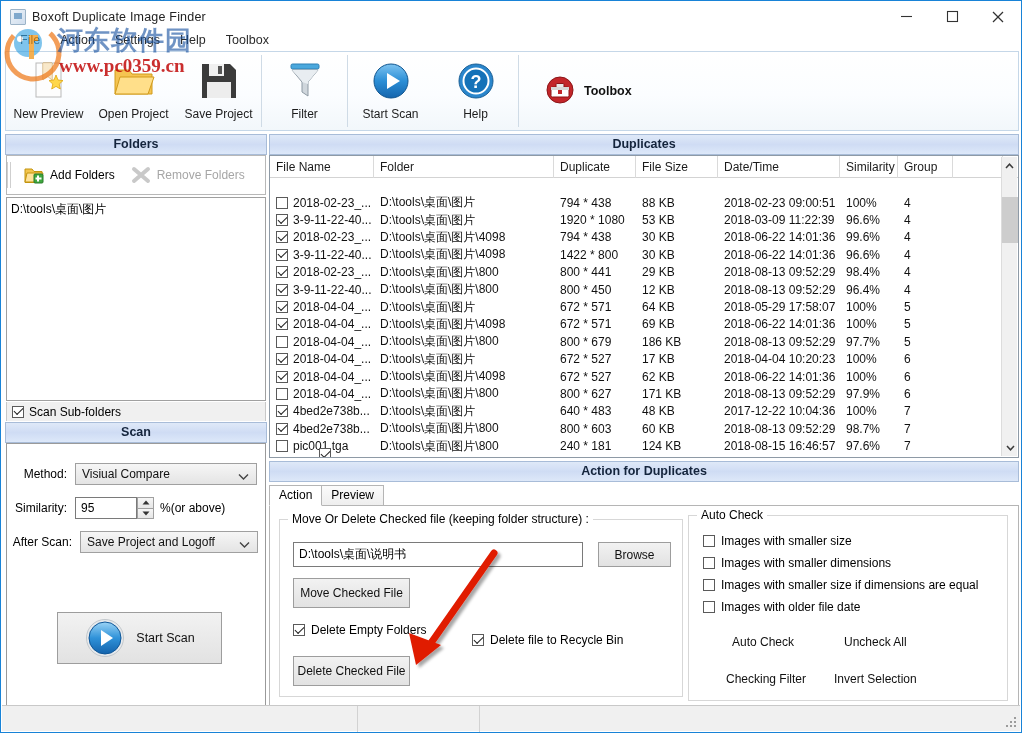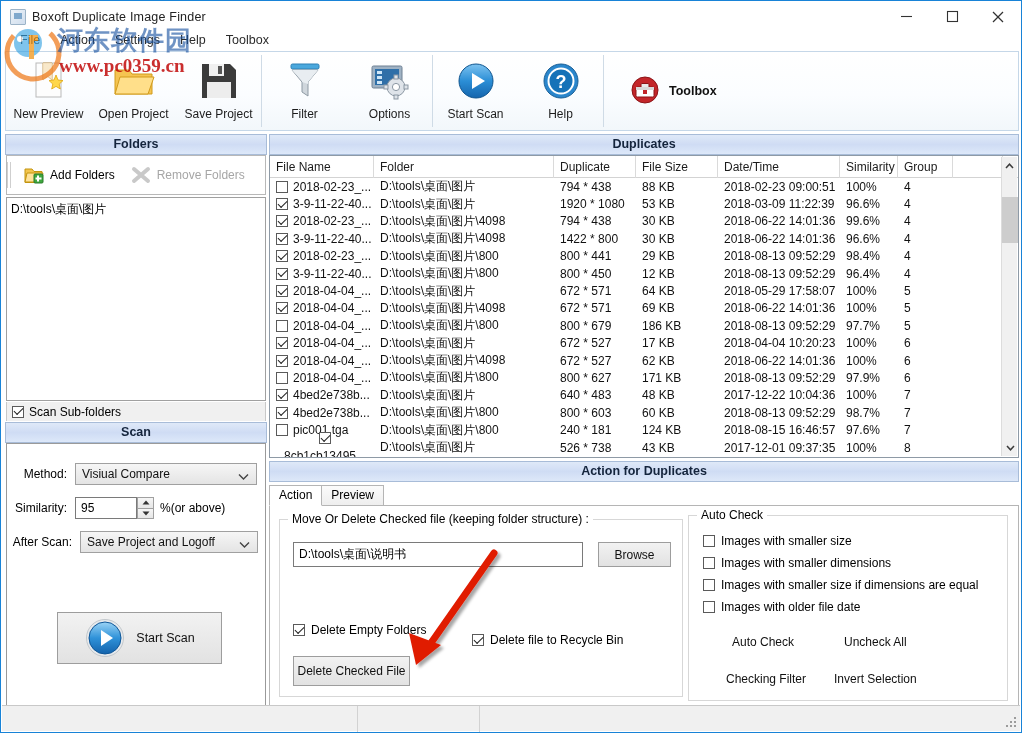--- a/index.html
+++ b/index.html
@@ -145,21 +145,21 @@
   .grid-wrap {
     position: absolute; left: 268px; top: 154px; width: 750px; height: 303px;
     background: #fff; border: 1px solid #8e9aa6;
     display: flex; flex-direction: column; overflow: hidden;
   }
   .ghead { display: flex; height: 22px; background: #fff; border-bottom: 1px solid #d3d3d3; }
   .gh {
     font-size: 12px; color: #1b1b1b; padding: 4px 0 0 6px;
     border-right: 1px solid #dadada; height: 22px; overflow: hidden; white-space: nowrap;
   }
-  .gbody { flex: 1; overflow: hidden; background: #fff; }
+  .gbody { flex: 1; overflow: hidden; background: #fff; margin-top: 16px; }
   .grow { display: flex; height: 17.4px; align-items: center; }
   .gc { font-size: 12px; color: #111; padding-left: 6px; white-space: nowrap; overflow: hidden; }
   .cbx {
     width: 12px; height: 12px; border: 1px solid #5a5a5a; background: #fff;
     display: inline-flex; align-items: center; justify-content: center; flex: none;
   }
   .cbx.on::after {
     content: ""; width: 8px; height: 4px; border-left: 1.6px solid #222; border-bottom: 1.6px solid #222;
     transform: rotate(-45deg) translate(1px,-1px);
   }
@@ -298,40 +298,20 @@
       <div class="tb-ico">
         <svg width="36" height="40" viewBox="0 0 36 40">
           <rect x="4" y="3" width="28" height="5" rx="1.5" fill="#4aa8dd" stroke="#2e80b5"></rect>
           <path d="M5 9 h26 l-10 12 v14 l-6 -4 v-10 z" fill="#cfd6dc" stroke="#8e9aa4"></path>
           <path d="M5 9 h26 l-10 12 v2 l-6 -2 v-1 z" fill="#e8edf1"></path>
         </svg>
       </div>
       <div class="tb-lbl">Filter</div>
     </div>
 
-    <div class="tb-btn">
-      <div class="tb-ico">
-        <svg width="42" height="40" viewBox="0 0 42 40">
-          <rect x="3" y="5" width="30" height="22" rx="1.5" fill="#9fb2c4" stroke="#6f8093"></rect>
-          <rect x="6" y="8" width="24" height="16" fill="#2f6fa8"></rect>
-          <rect x="8" y="10" width="5" height="3" fill="#cfe6f7"></rect>
-          <rect x="8" y="15" width="5" height="3" fill="#cfe6f7"></rect>
-          <rect x="8" y="20" width="5" height="3" fill="#cfe6f7"></rect>
-          <circle cx="27" cy="26" r="9" fill="#dfe4ea" stroke="#8b97a3"></circle>
-          <circle cx="27" cy="26" r="3.6" fill="#fff" stroke="#8b97a3"></circle>
-          <g fill="#dfe4ea" stroke="#8b97a3">
-            <rect x="25" y="14" width="4" height="4"></rect>
-              <rect x="25" y="34" width="4" height="4"></rect>
-            <rect x="15" y="24" width="4" height="4"></rect>
-              <rect x="35" y="24" width="4" height="4"></rect>
-          </g>
-        </svg>
-      </div>
-      <div class="tb-lbl">Options</div>
-    </div>
 
     <div class="tb-sep"></div>
 
     <div class="tb-btn">
       <div class="tb-ico">
         <svg width="40" height="40" viewBox="0 0 40 40">
           <defs>
               <linearGradient id="gstart" x1="0" y1="0" x2="0" y2="1">
             <stop offset="0" stop-color="#7dc3f0"></stop>
                 <stop offset=".5" stop-color="#2b8ed6"></stop>
@@ -710,20 +690,21 @@
   </div>
 
   <div class="act-body">
 
     <div class="gbox" style="left:9px; top:13px; width:404px; height:178px;">
       <span class="legend">Move Or Delete Checked file (keeping folder structure) :</span>
 
       <div class="wtext" style="position:absolute;left:13px;top:22px;width:290px;height:25px;">D:\tools\桌面\说明书</div>
       <div class="wbtn2" style="position:absolute;left:318px;top:22px;width:73px;height:25px;">Browse</div>
 
+      <div class="wbtn2" style="position:absolute;left:13px;top:58px;width:117px;height:30px;">Move Checked File</div>
 
       <div class="ckrow" style="position:absolute;left:13px;top:103px;">
         <span class="cbx on"></span>
         <span>Delete Empty Folders</span>
       </div>
 
       <div class="ckrow" style="position:absolute;left:192px;top:113px;">
         <span class="cbx on"></span>
         <span>Delete file to Recycle Bin</span>
       </div>

